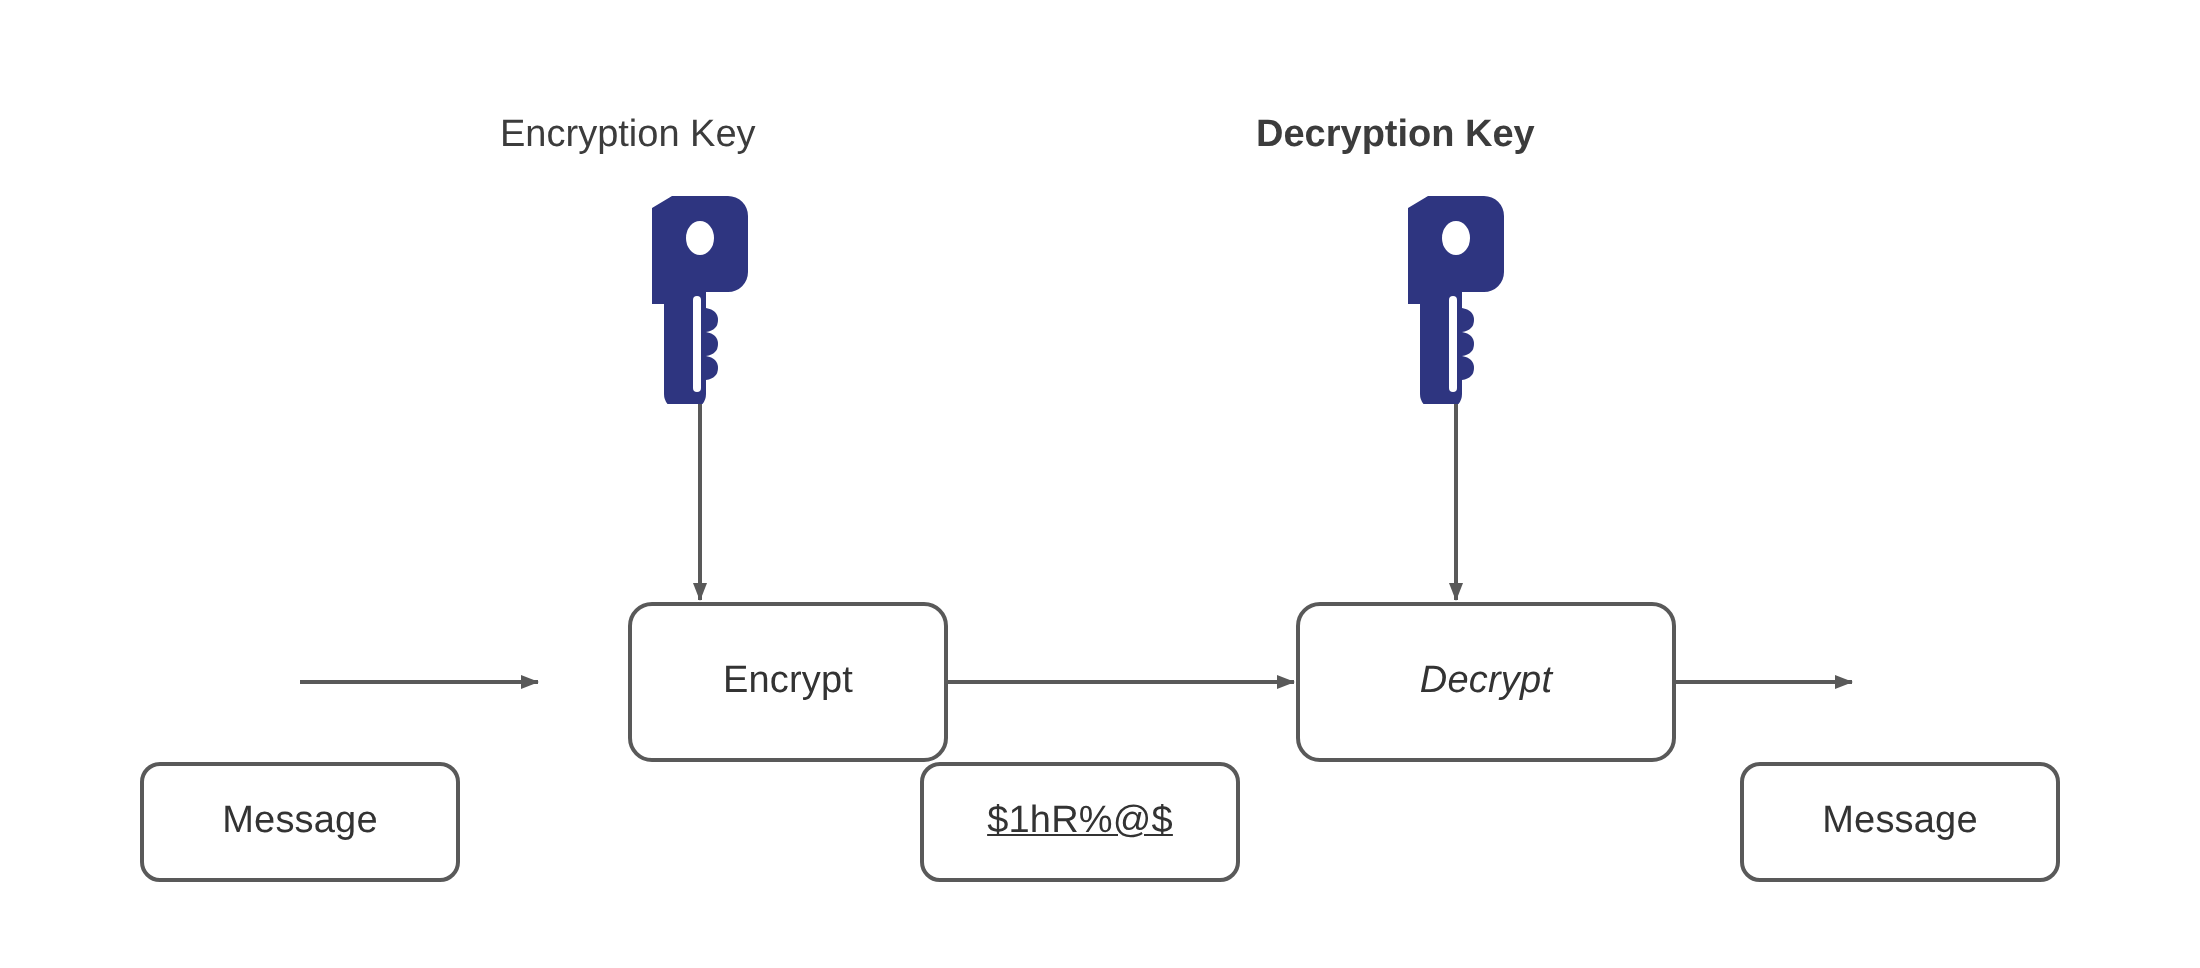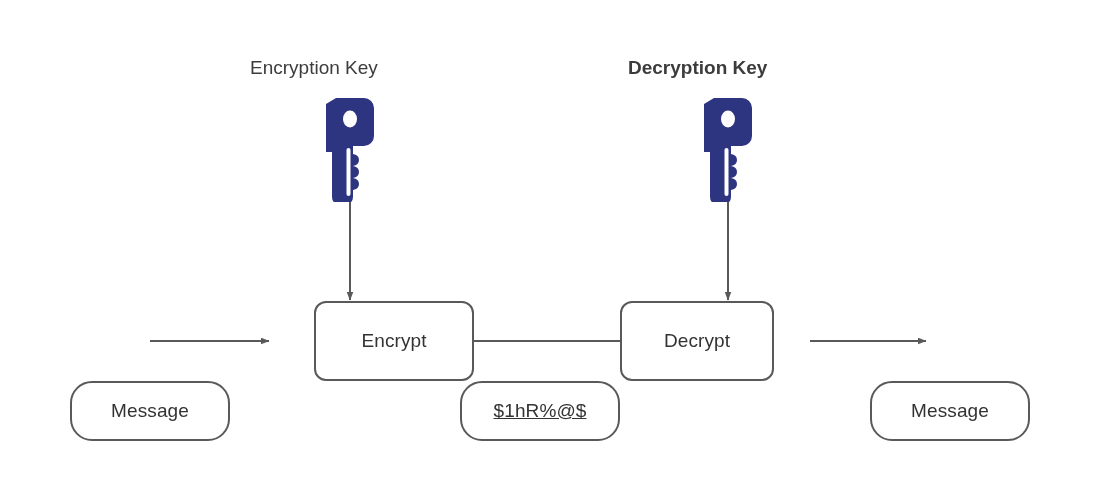--- a/index.html
+++ b/index.html
@@ -16,21 +16,21 @@
   #canvas {
     position: relative;
     width: 1100px;
     height: 484px;
     background: #ffffff;
   }
   .node {
     position: absolute;
     box-sizing: border-box;
     border: 2px solid #595959;
-    border-radius: 22px;
+    border-radius: 10px;
     background: #ffffff;
     display: flex;
     align-items: center;
     justify-content: center;
     color: #333333;
     font-size: 19px;
     font-family: "Liberation Sans", sans-serif;
     letter-spacing: 0.1px;
   }
   .proc-node {
@@ -100,21 +100,21 @@
                v8 q6 1 6 6 q0 5 -6 6 q6 1 6 6 q0 5 -6 6 q6 1 6 6 q0 5 -6 6
                v7 a8 8 0 0 1 -8 8 h-5 a8 8 0 0 1 -8 -8 v-45 h-6
                a10 10 0 0 1 -10 -10 v-28 a10 10 0 0 1 10 -10 z" fill="#2E3580"></path>
       <ellipse cx="24" cy="21" rx="7" ry="8.5" fill="#ffffff"></ellipse>
       <rect x="20.5" y="50" width="4" height="48" rx="2" fill="#ffffff"></rect>
     </svg>
   </div>
 
   <div class="node proc-node" style="left:286px; top:301px; width:160px; height:80px;margin-left:28px;">Encrypt</div>
 
-  <div class="node proc-node" style="left:620px; top:301px; width:154px; height:80px;">Decrypt</div>
+  <div class="node proc-node" style="left:648px; top:301px; width:190px; height:80px;font-style:italic;">Decrypt</div>
 
   <div class="node" style="left:70px; top:381px; width:160px; height:60px;">Message</div>
 
   <div class="node" style="left:460px; top:381px; width:160px; height:60px;text-decoration:underline;">$1hR%@$</div>
 
   <div class="node" style="left:870px; top:381px; width:160px; height:60px;">Message</div>
 
 </div>
 
 </body></html>

